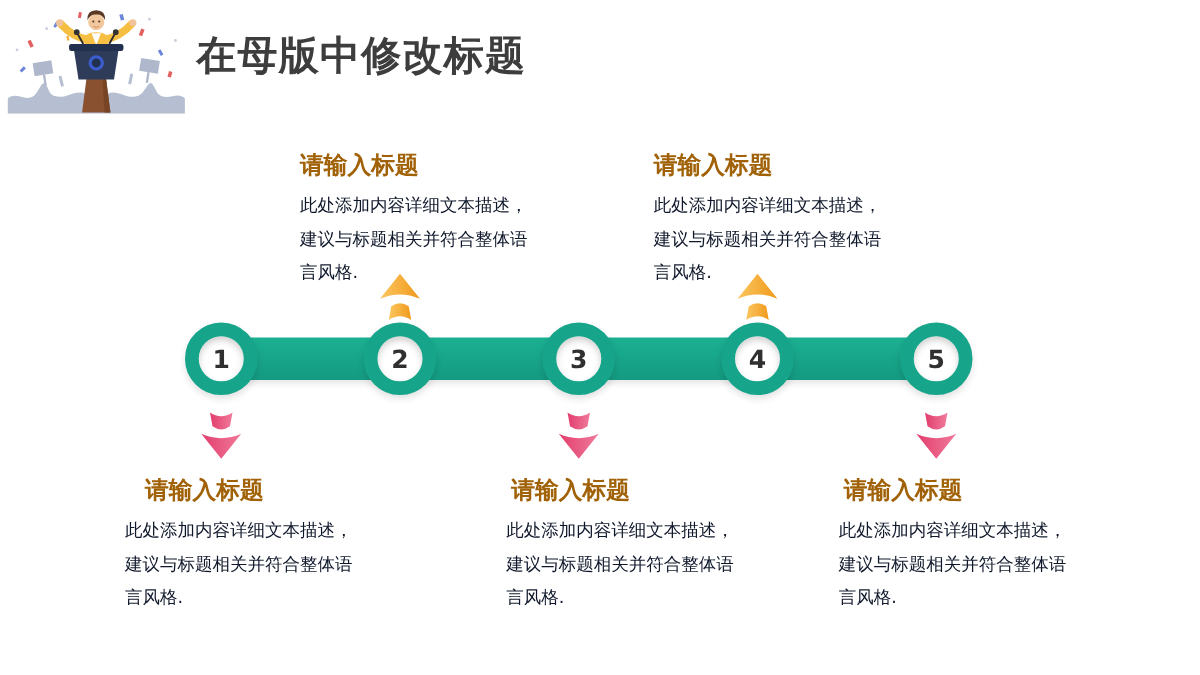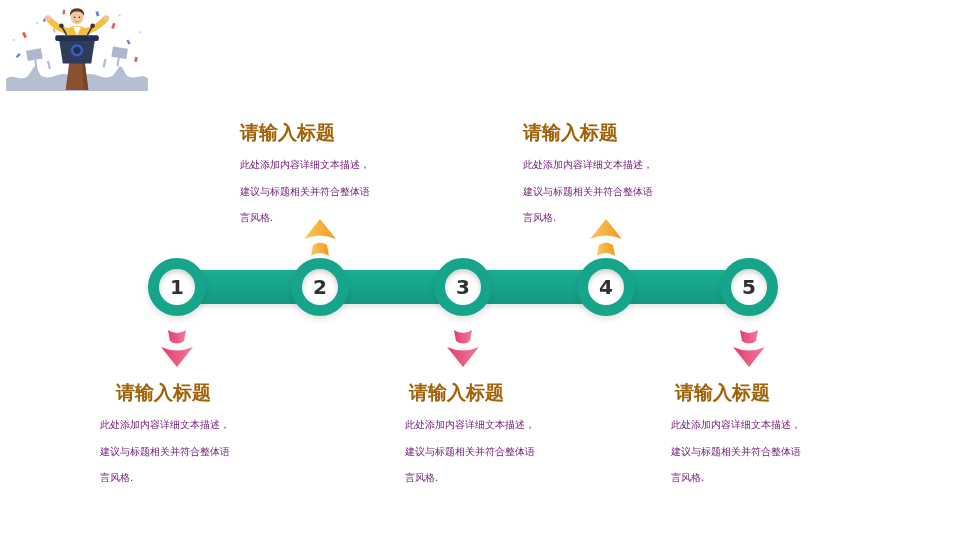--- a/index.html
+++ b/index.html
@@ -26,21 +26,21 @@
     display:flex;align-items:center;justify-content:center;
   }
   .node .num{font-size:20px;font-weight:bold;color:#303030;line-height:1;}
   .arrow{position:absolute;width:34px;height:40px;}
   
   .block{position:absolute;width:222px;}
   .block-title{
     margin:0;font-size:19px;font-weight:bold;color:#a16207;line-height:24px;
   }
   .block-body{
-    margin:8px 0 0 0;font-size:10px;color:#701a75;line-height:26.5px;white-space:pre-line;
+    margin:8px 0 0 0;font-size:14px;color:#0f172a;line-height:26.5px;white-space:pre-line;
   }
   .indent-lg .block-title{padding-left:16px;}
   .indent-sm .block-title{padding-left:4px;}
 </style>
 </head>
 <body>
 
 <div class="slide">
 
   <svg class="illustration" width="142" height="87" viewBox="0 0 150 92" aria-hidden="true">
@@ -96,20 +96,21 @@
       <rect x="52" y="33" width="46" height="6" rx="2" fill="#223050"></rect>
       <circle cx="75" cy="49" r="6.5" fill="#3b5ccc"></circle>
       <circle cx="75" cy="49" r="3.8" fill="#223050"></circle>
       <path d="M64,33 L59,24" stroke="#2a2a2a" stroke-width="1.6"></path>
       <circle cx="58.5" cy="23" r="2.4" fill="#333333"></circle>
       <path d="M86,33 L91,24" stroke="#2a2a2a" stroke-width="1.6"></path>
       <circle cx="91.5" cy="23" r="2.4" fill="#333333"></circle>
     </g>
   </svg>
 
+  <h1 class="slide-title">在母版中修改标题</h1>
 
   <div class="block" style="left:240px;top:120px;">
     <h2 class="block-title">请输入标题</h2>
     <p class="block-body">此处添加内容详细文本描述，
 建议与标题相关并符合整体语
 言风格.</p>
   </div>
   <div class="block" style="left:523px;top:120px;">
     <h2 class="block-title">请输入标题</h2>
     <p class="block-body">此处添加内容详细文本描述，

